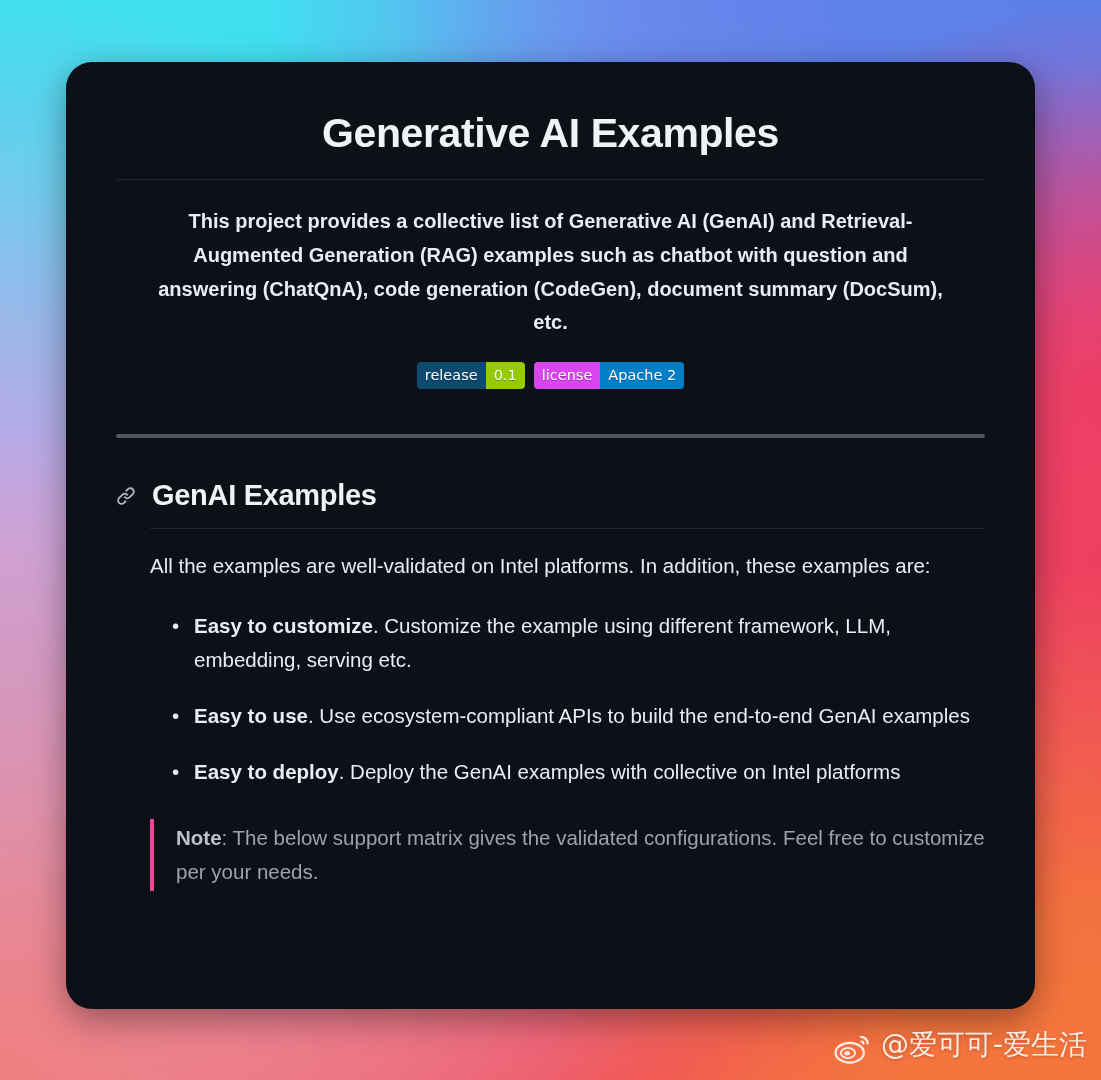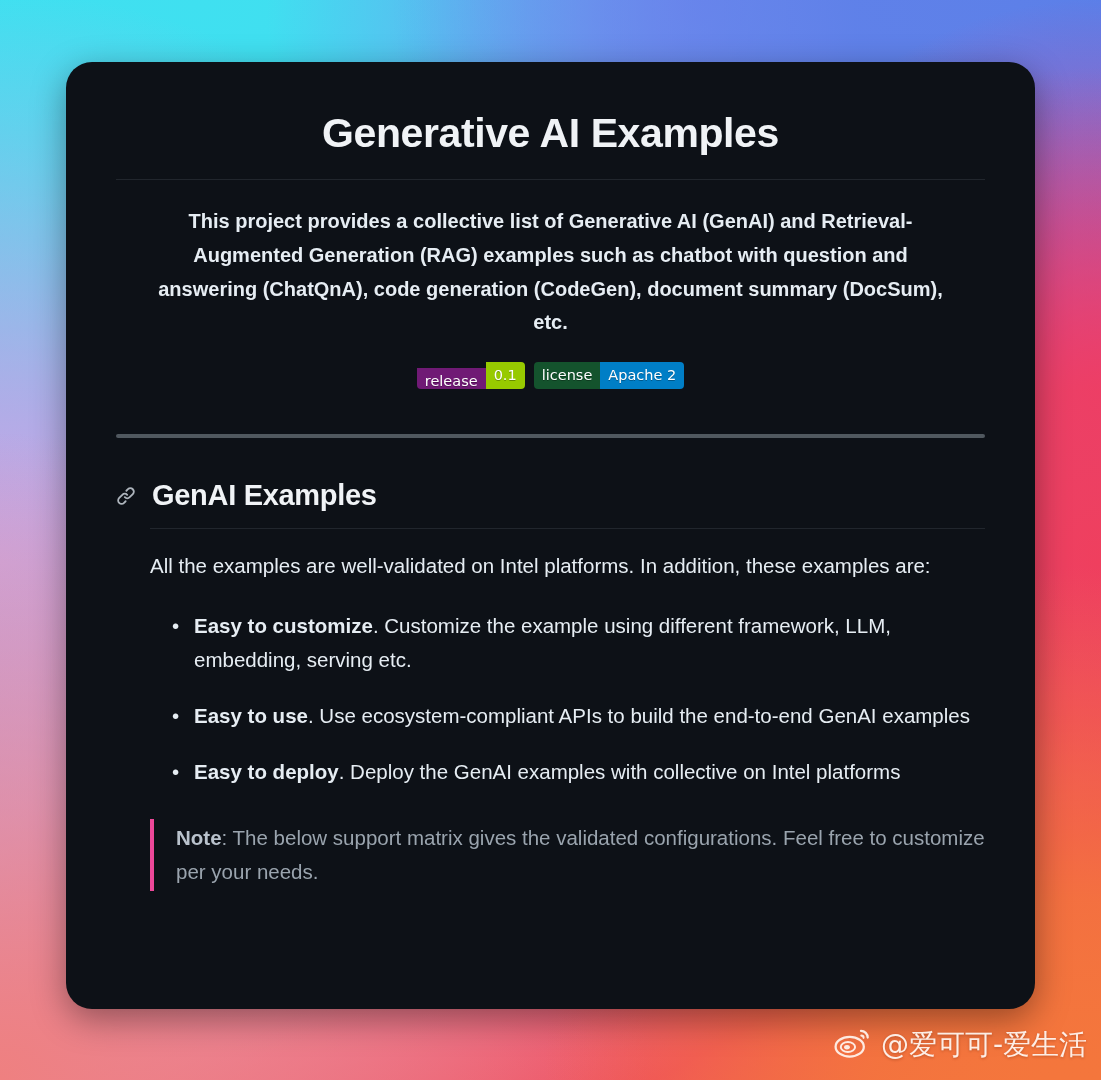--- a/index.html
+++ b/index.html
@@ -182,21 +182,21 @@
     line-height: 34px;
   }
   #note b { font-weight: bold; color: #b9c2cc; }
 
   
   #watermark {
     position: absolute;
     right: 14px;
     bottom: 16px;
     display: flex;
-    align-items: flex-start;
+    align-items: flex-end;
     gap: 9px;
     color: #fff7f2;
     font-size: 28px;
     font-family: "DejaVu Sans", sans-serif;
     text-shadow: 0 1px 3px rgba(120,40,10,0.45);
     opacity: .93;
   }
   #weibo-icon { width: 38px; height: 32px; }
   #wm-text { letter-spacing: 0px; }
 </style>
@@ -207,25 +207,25 @@
 
 <div id="card">
 
   <h1 id="title">Generative AI Examples</h1>
   <div class="rule-thin"></div>
 
   <p id="intro">This project provides a collective list of Generative AI (GenAI) and Retrieval-Augmented Generation (RAG) examples such as chatbot with question and answering (ChatQnA), code generation (CodeGen), document summary (DocSum), etc.</p>
 
   <div id="badges">
     <span class="badge">
-      <span class="lbl" style="background: #701a75; margin-top: 6px;">release</span>
+      <span class="lbl" style="background: #0c4a6e;">release</span>
       <span class="val" id="release-val" style="background: rgb(151, 202, 0);">0.1</span>
     </span>
     <span class="badge">
-      <span class="lbl" style="background: #14532d;">license</span>
+      <span class="lbl" style="background: #d946ef;">license</span>
       <span class="val" id="license-val" style="background: rgb(0, 126, 198);">Apache 2</span>
     </span>
   </div>
 
   <div id="sep-thick"></div>
 
   <div id="section-head">
     <span id="link-icon">
       <svg viewBox="0 0 16 16" width="20" height="20" fill="currentColor" aria-hidden="true">
         <path d="m7.775 3.275 1.25-1.25a3.5 3.5 0 1 1 4.95 4.95l-2.5 2.5a3.5 3.5 0 0 1-4.95 0 .751.751 0 0 1 .018-1.042.751.751 0 0 1 1.042-.018 1.998 1.998 0 0 0 2.83 0l2.5-2.5a2.002 2.002 0 0 0-2.83-2.83l-1.25 1.25a.751.751 0 0 1-1.06-1.06Zm-4.69 9.64a1.998 1.998 0 0 0 2.83 0l1.25-1.25a.751.751 0 0 1 1.06 1.06l-1.25 1.25a3.5 3.5 0 1 1-4.95-4.95l2.5-2.5a3.5 3.5 0 0 1 4.95 0 .751.751 0 0 1-.018 1.042.751.751 0 0 1-1.042.018 1.998 1.998 0 0 0-2.83 0l-2.5 2.5a1.998 1.998 0 0 0 0 2.83Z"></path>

